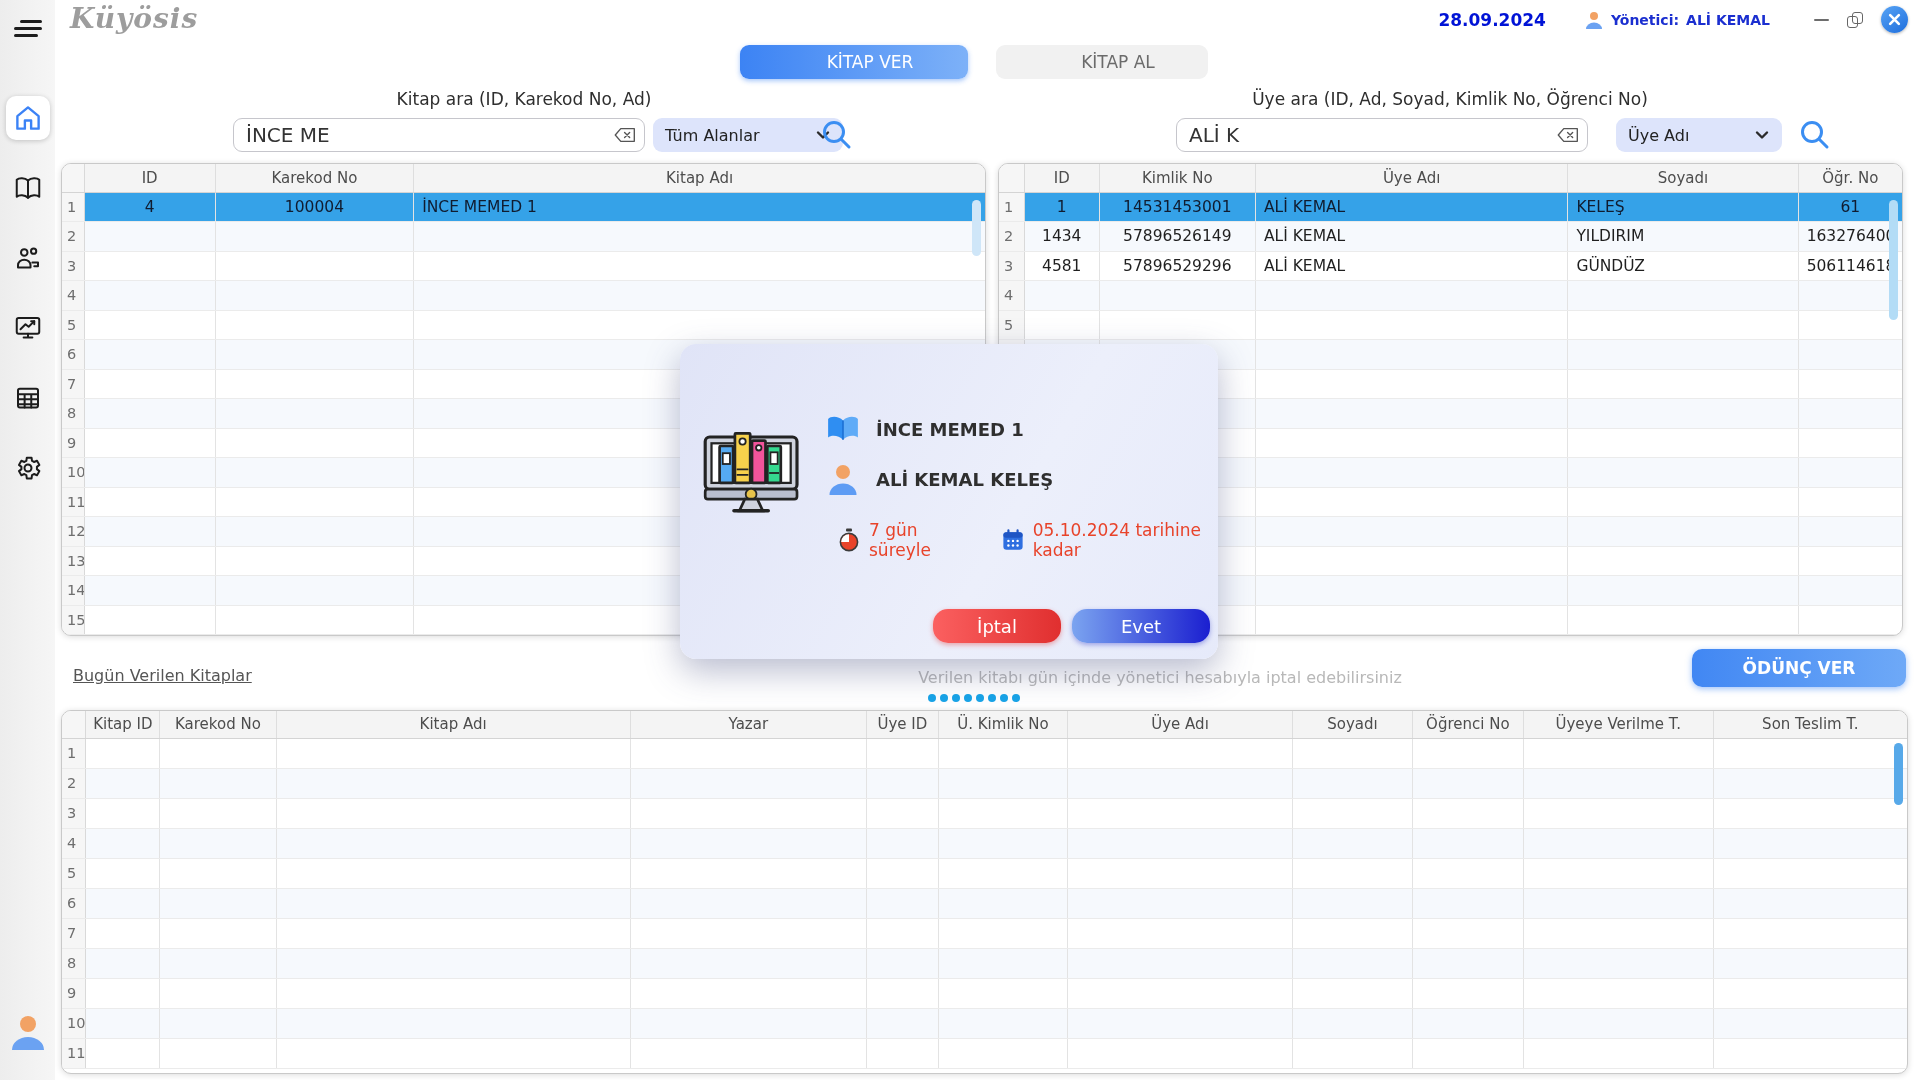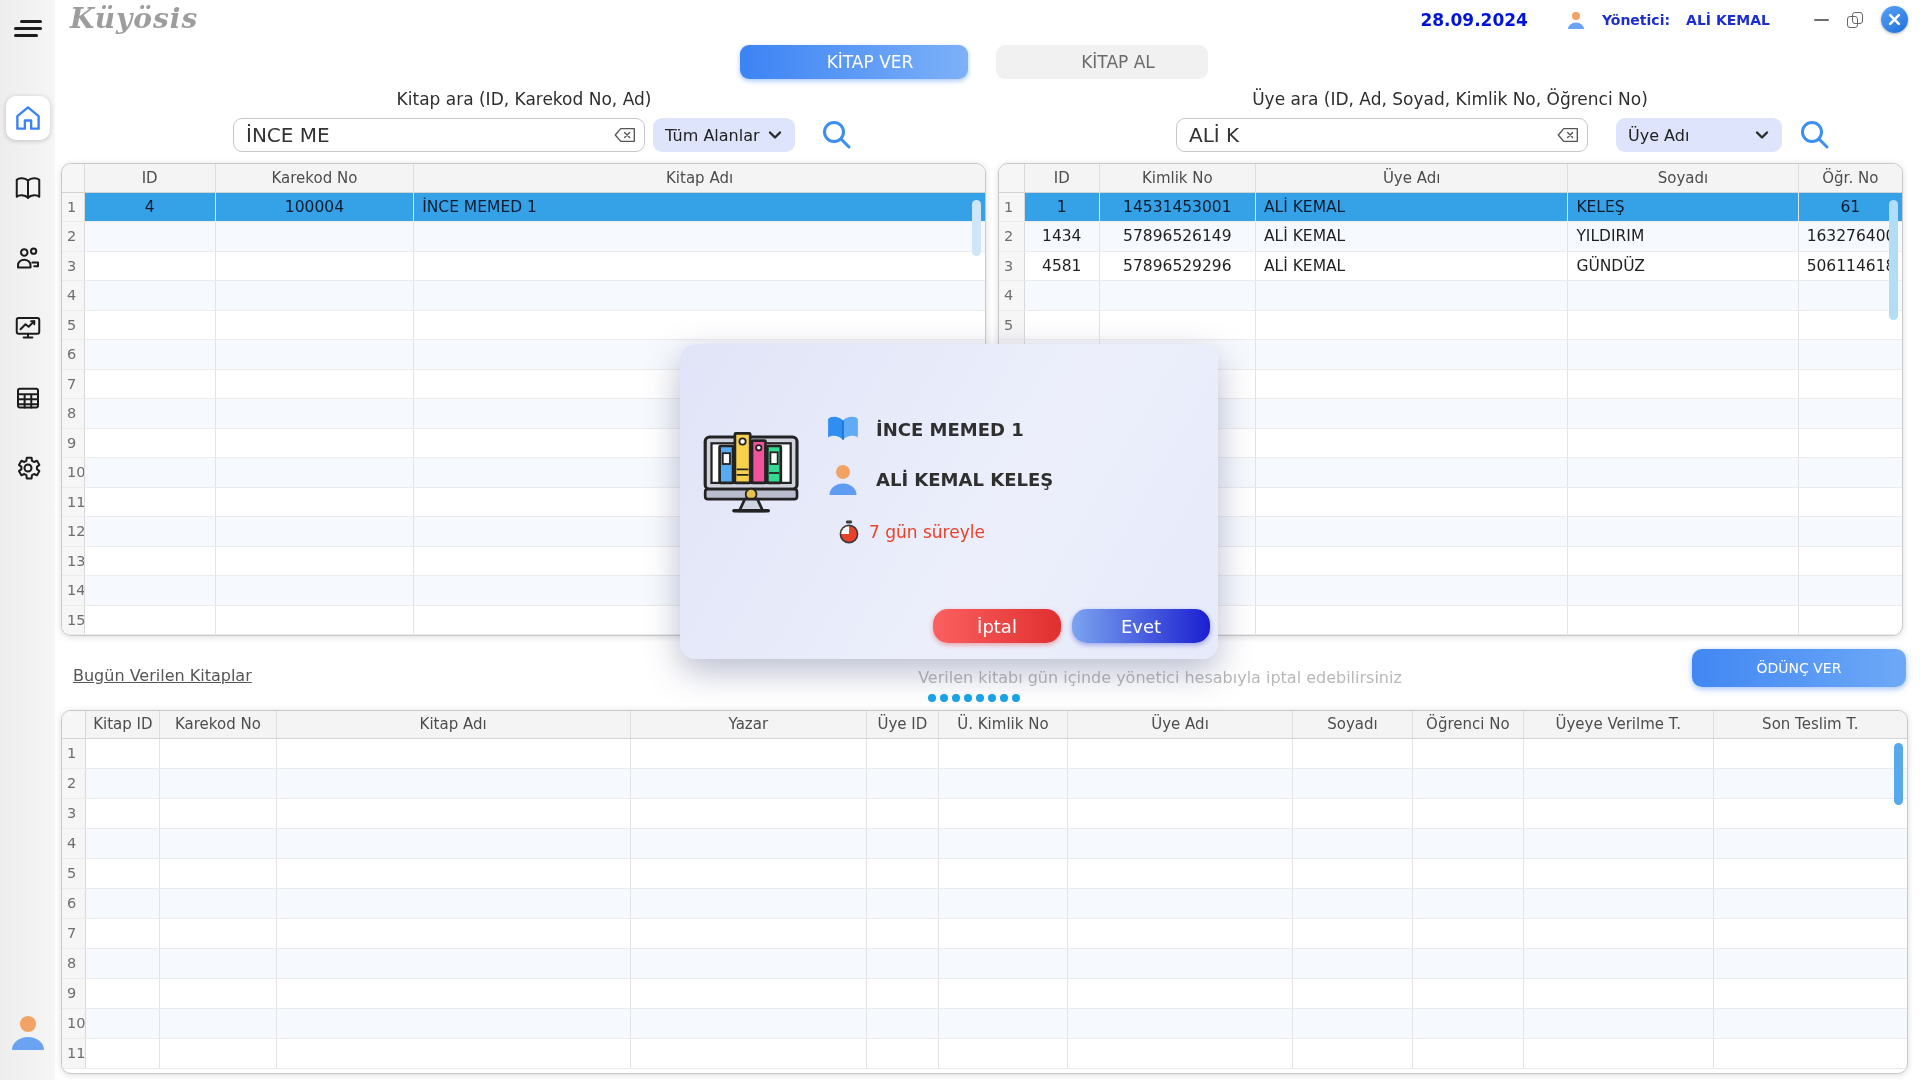--- a/index.html
+++ b/index.html
@@ -19,21 +19,21 @@
   .side-item.active { background:#fff; box-shadow:0 1px 5px rgba(0,0,0,.2); }
   .side-item svg { width:30px; height:30px; stroke:#1c1c1c; fill:none; stroke-width:1.6; stroke-linecap:round; stroke-linejoin:round; }
   .side-item.active svg { stroke:#3b82f6; stroke-width:1.9; }
   .sidebar-user { position:absolute; left:8px; bottom:28px; width:40px; height:40px; }
 
   
   .logo { position:absolute; left:70px; top:2px; font-family:"DejaVu Serif","Liberation Serif",serif;
           font-style:italic; font-weight:bold; font-size:28px; color:#9d9d9d; letter-spacing:1px; }
   .topbar-right { position:absolute; right:12px; top:6px; display:flex; align-items:center; gap:18px; }
   .top-date { font-size:17px; font-weight:bold; color:#0013d6; margin-right:20px; }
-  .admin-box { display:flex; align-items:center; gap:16px; font-size:14px; color:#1b2fd0; font-weight:bold; margin-right:26px;justify-content:flex-end; }
+  .admin-box { display:flex; align-items:center; gap:7px; font-size:14px; color:#1b2fd0; font-weight:bold; margin-right:26px;justify-content:flex-end; }
   .win-btn { cursor:pointer; display:flex; align-items:center; justify-content:center; }
   .min-glyph { width:15px; height:2px; background:#6d6d6d; border-radius:1px; }
   .restore-glyph { width:16px; height:16px; position:relative; }
   .restore-glyph i { position:absolute; border:1.8px solid #666; border-radius:3px; width:11px; height:12px; }
   .restore-glyph i:first-child { left:0; bottom:0; background:transparent; }
   .restore-glyph i:last-child { right:0; top:0; }
   .close-btn { width:27px; height:27px; border-radius:50%;
                background:linear-gradient(145deg,#57a3f5,#1f6fdd); box-shadow:0 1px 3px rgba(0,0,0,.3); }
 
   
@@ -48,21 +48,21 @@
   .lbl-book { left:233px; width:582px; }
   .lbl-member { left:1120px; width:660px; }
   .search-input { position:absolute; top:118px; height:34px; background:#fff; border:1px solid #c6c6cc;
                   border-radius:9px; display:flex; align-items:center; }
   .search-input input { border:none; outline:none; background:transparent; flex:1; font-size:20px; color:#333;
                         padding:0 8px 0 12px; font-family:inherit; }
   .clear-ic { width:22px; height:16px; margin-right:8px; flex:none; cursor:pointer; }
   .dropdown { position:absolute; top:118px; height:34px; background:#dde4fb; border-radius:9px;
               display:flex; align-items:center; justify-content:space-between; padding:0 12px;
               font-size:16px; color:#222; cursor:pointer; }
-  .dd-book { left:653px; width:142px; }
+  .dd-book { left:653px; width:190px; }
   .dd-member { left:1616px; width:166px; }
   .chev { width:16px; height:16px; flex:none; }
   .search-ic { position:absolute; top:118px; width:34px; height:34px; cursor:pointer; }
   .ic-book-search { left:820px; } .ic-member-search { left:1798px; }
 
   
   .tbl-wrap { position:absolute; border:1px solid #c9c9c9; border-radius:10px; overflow:hidden;
               background:#fff; box-shadow:0 1px 6px rgba(0,0,0,.14); }
   .wrap-book { left:61px; top:163px; width:925px; height:473px; }
   .wrap-member { left:998px; top:163px; width:905px; height:473px; }
@@ -82,21 +82,21 @@
   .thumb-book   { right:4px; top:36px; width:9px; height:56px; background:#cfe6f8; }
   .thumb-member { right:4px; top:36px; width:9px; height:120px; background:#b3dcf6; }
   .thumb-bottom { right:4px; top:32px; width:9px; height:62px; background:#57a9e9; }
 
   
   .today-link { position:absolute; left:73px; top:666px; font-size:16px; color:#555; text-decoration:underline; cursor:pointer; }
   .footer-note { position:absolute; left:880px; top:668px; width:560px; text-align:center; font-size:16px; color:#b8b8b8; }
   .dots { position:absolute; left:928px; top:694px; display:flex; gap:4px; }
   .dots i { width:8px; height:8px; border-radius:50%; background:#18a4e8; }
   .lend-btn { position:absolute; left:1692px; top:649px; width:214px; height:38px; border-radius:10px;
-              background:linear-gradient(90deg,#4187f3,#6ea9f7); color:#fff; font-weight:normal; font-size:14px;
+              background:linear-gradient(90deg,#4187f3,#6ea9f7); color:#fff; font-weight:bold; font-size:17px;
               display:flex; align-items:center; justify-content:center; cursor:pointer;
               box-shadow:0 2px 6px rgba(65,135,243,.5); }
 
   
   .dialog { position:absolute; left:680px; top:344px; width:538px; height:315px; border-radius:16px; z-index:10;
             background:linear-gradient(120deg,#e0e4f7 0%,#eceffb 60%,#e6eafa 100%);
             box-shadow:0 12px 34px rgba(70,80,130,.38); }
   .dlg-title { position:absolute; top:14px; width:100%; text-align:center; font-size:24px; font-weight:bold;
                color:#565664; letter-spacing:.5px; }
   .dlg-illu { position:absolute; left:18px; top:66px; width:108px; height:108px; }
@@ -746,17 +746,33 @@
 
   <div class="dlg-terms">
     <span class="term">
       <svg viewBox="0 0 22 24">
         <rect x="8" y="0.5" width="6" height="3" rx="1" fill="#3a3a3a"></rect>
         <circle cx="11" cy="14" r="8.6" fill="#e8432a" stroke="#3a3a3a" stroke-width="1.6"></circle>
         <path d="M11 14 L11 6.2 A7.8 7.8 0 0 0 3.2 14 Z" fill="#fff"></path>
       </svg>
       <span>7 gün süreyle</span>
     </span>
+    <span class="term">
+      <svg viewBox="0 0 24 24">
+        <rect x="1.5" y="3.5" width="21" height="19" rx="3.5" fill="#2f6fe0"></rect>
+        <rect x="1.5" y="3.5" width="21" height="6" rx="3" fill="#1f55c4"></rect>
+        <path d="M7 1.5 v4 M17 1.5 v4" stroke="#1f55c4" stroke-width="2.4" stroke-linecap="round"></path>
+        <g fill="#fff">
+            <circle cx="7" cy="13" r="1.3"></circle>
+            <circle cx="12" cy="13" r="1.3"></circle>
+            <circle cx="17" cy="13" r="1.3"></circle>
+            <circle cx="7" cy="18" r="1.3"></circle>
+            <circle cx="12" cy="18" r="1.3"></circle>
+            <circle cx="17" cy="18" r="1.3"></circle>
+          </g>
+      </svg>
+      <span>05.10.2024 tarihine kadar</span>
+    </span>
   </div>
 
   <div class="dlg-btn btn-cancel">İptal</div>
   <div class="dlg-btn btn-ok">Evet</div>
 </div>
 
 </body></html>

